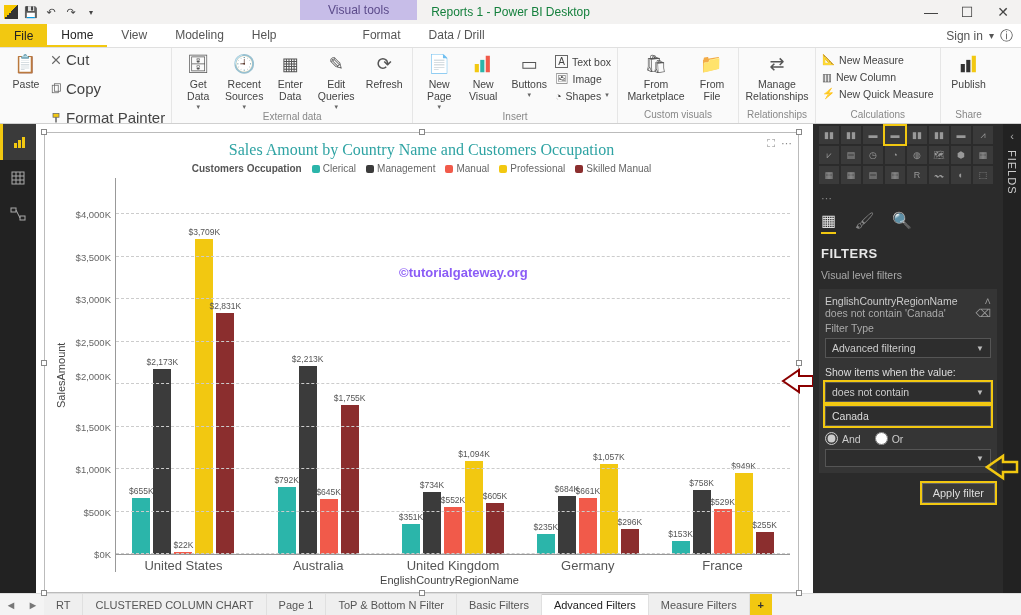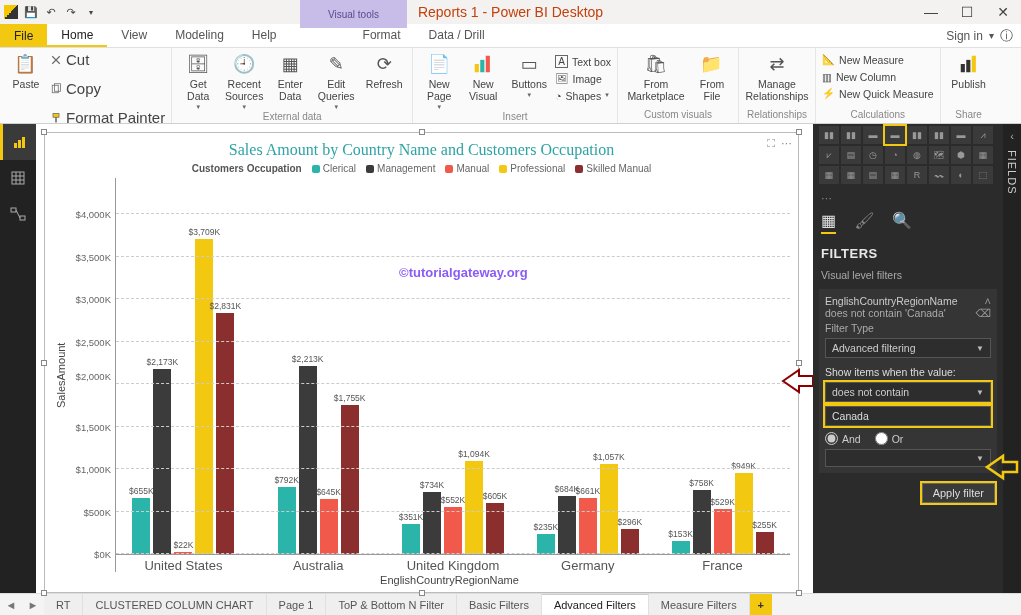--- a/index.html
+++ b/index.html
@@ -4,22 +4,22 @@
 <style>
 * { margin: 0; padding: 0; box-sizing: border-box; font-family: "Segoe UI", Arial, sans-serif; }
 body { width: 1021px; height: 615px; overflow: hidden; background: #fff; font-size: 12px; }
 
 
 .titlebar { height: 24px; background: #f3f2f1; display: flex; align-items: center; position: relative; }
 .tb-left { display: flex; align-items: center; gap: 4px; padding-left: 4px; }
 .tb-icon { width: 14px; height: 14px; background: linear-gradient(135deg,#f6c700 50%,#333 50%); }
 .tb-qa { display:flex; gap:2px; align-items:center; }
 .tb-qa span { width:18px; height:18px; display:flex; align-items:center; justify-content:center; color:#444; cursor:pointer; font-size:11px;}
-.tb-tools { position:absolute; left:300px; top:0; height:28px; background:#c7bde8; padding:0 28px; display:flex; align-items:center; color:#5b4a8a; font-size:10px;}
-.tb-title { position:absolute; left:50%; transform:translateX(-50%); color:#c2410c; font-size:14px; }
+.tb-tools { position:absolute; left:300px; top:0; height:20px; background:#c7bde8; padding:0 28px; display:flex; align-items:center; color:#5b4a8a; font-size:12px;}
+.tb-title { position:absolute; left:50%; transform:translateX(-50%); color:#15803d; font-size:12px; }
 .tb-right { position:absolute; right:0; display:flex; }
 .tb-right span { width:36px; height:24px; display:flex; align-items:center; justify-content:center; color:#444; cursor:pointer; font-size:14px;}
 
 
 .ribbon-tabs { height:24px; display:flex; align-items:stretch; border-bottom:1px solid #e0e0e0; }
 .file-tab { background:#f2c811; color:#222; padding:0 14px; display:flex; align-items:center; font-size:12px; cursor:pointer;}
 .r-tab { padding:0 14px; display:flex; align-items:center; color:#555; font-size:12px; cursor:pointer; border-bottom:2px solid transparent;}
 .r-tab.active { border-bottom:2px solid #f2c811; color:#222;}
 .r-gap { width:58px; }
 .signin { margin-left:auto; padding:0 8px; display:flex; align-items:center; color:#555; font-size:12px; cursor:pointer; gap:6px;}

